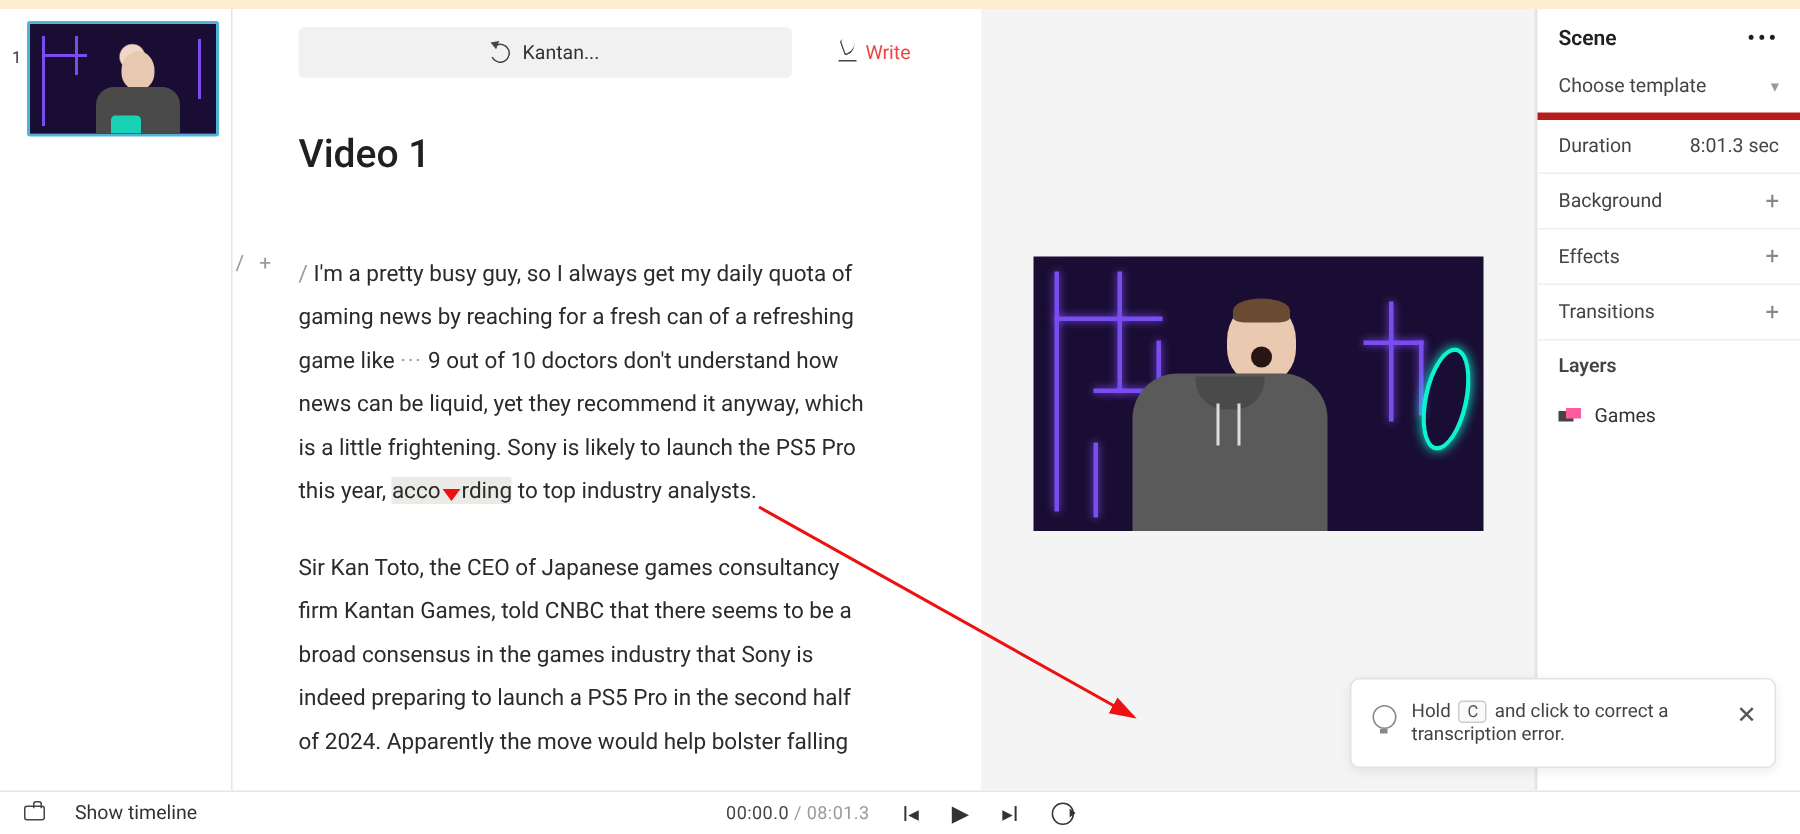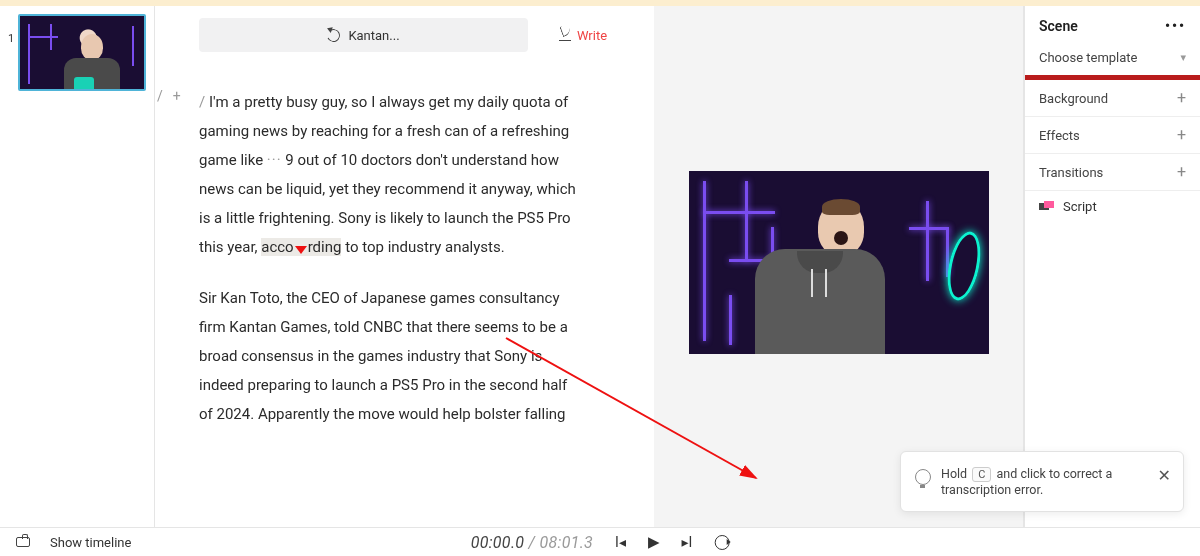--- a/index.html
+++ b/index.html
@@ -53,21 +53,21 @@
   .chev-sm { color:#999; font-size:11px; }
   .plus-sm { color:#888; font-size:16px; line-height:1; }
   .layer-item { display:flex; align-items:center; gap:8px; padding:8px 14px; font-size:13px; color:#333; }
   .layer-icon { width:16px; height:12px; position:relative; }
   .layer-icon::before{content:"";position:absolute;left:0;top:2px;width:10px;height:7px;background:#444;}
   .layer-icon::after{content:"";position:absolute;left:5px;top:0;width:10px;height:7px;background:#ff5a9d;}
   
   .bottom { position:absolute; left:0; right:0; bottom:0; height:29px; border-top:1px solid #e5e5e5; background:#fff; display:flex; align-items:center; padding:0 16px; font-size:13px; color:#333; }
   .show-tl { display:flex; align-items:center; gap:20px; cursor:pointer; }
   .transport { position:absolute; left:50%; transform:translateX(-50%); display:flex; align-items:center; gap:22px; }
-  .t-time { font-size:16px; color:#444; letter-spacing:.3px;font-style:italic; }
+  .t-time { font-size:12px; color:#444; letter-spacing:.3px; }
   .t-dim { color:#9a9a9a; }
   .t-btn { cursor:pointer; font-size:14px; }
   .t-play { font-size:15px; }
   .loop-ic { width:15px; height:15px; border:1.5px solid #333; border-radius:50%; position:relative; }
   .loop-ic::after{content:"";position:absolute;right:-2px;top:3px;border-left:4px solid #333;border-top:3px solid transparent;border-bottom:3px solid transparent;}
   
   .arrow-svg { position:absolute; left:500px; top:332px; pointer-events:none; }
   
   .toast { position:absolute; right:16px; bottom:44px; width:284px; background:#fff; border:1px solid #e2e2e2; border-radius:6px; box-shadow:0 2px 8px rgba(0,0,0,.08); padding:14px 38px 14px 14px; font-size:12.5px; color:#444; display:flex; gap:10px;margin-top:32px; }
   .bulb { flex:none; width:16px; height:16px; border:1.3px solid #888; border-radius:50%; position:relative; top:3px;}
@@ -114,20 +114,21 @@
       <div class="actions-btn">
         <span class="refresh-ic"></span>
         <span>Kantan...</span>
       </div>
       <div class="write-btn">
         <span class="pen-ic"></span>
         <span>Write</span>
       </div>
     </div>
 
+    <h1 class="title">Video 1</h1>
 
 
     <div class="para-wrap">
       <div class="gutter">
         <span>/</span>
         <span>+</span>
       </div>
       <p class="para"><span style="color:#9a9a9a">/ </span><span>I'm a pretty busy guy, so I always get my daily quota of gaming news by reaching for a fresh can of a refreshing game like </span><span class="ellips">···</span><span> 9 out of 10 doctors don't understand how news can be liquid, yet they recommend it anyway, which is a little frightening. Sony is likely to launch the PS5 Pro this year, </span><span class="hl"><span>acco</span><span class="cursor-red"></span><span>rding</span></span><span> to top industry analysts.</span></p>
     </div>
 
@@ -164,34 +165,41 @@
   <div class="side">
     <div class="side-head">
       <span>Scene</span>
       <span class="dots-ic">•••</span>
     </div>
     <div class="side-row" style="border-bottom:5px solid #b91c1c">
       <span>Choose template</span>
       <span class="chev-sm">▾</span>
     </div>
     <div class="side-row">
+      <span>Duration</span>
+      <span>8:01.3 sec</span>
+    </div>
+    <div class="side-row">
       <span>Background</span>
       <span class="plus-sm">+</span>
     </div>
     <div class="side-row">
       <span>Effects</span>
       <span class="plus-sm">+</span>
     </div>
     <div class="side-row">
       <span>Transitions</span>
       <span class="plus-sm">+</span>
     </div>
+    <div class="side-row" style="font-weight:600;border-bottom:none">
+      <span>Layers</span>
+    </div>
     <div class="layer-item">
       <span class="layer-icon"></span>
-      <span>Script</span>
+      <span>Games</span>
     </div>
   </div>
 
 </div>
 
 <svg class="arrow-svg" width="270" height="160">
   <defs>
       <marker id="ah" markerWidth="10" markerHeight="10" refX="8" refY="3" orient="auto">
         <path d="M0,0 L9,3 L0,6 Z" fill="#e11"></path>
       </marker>

